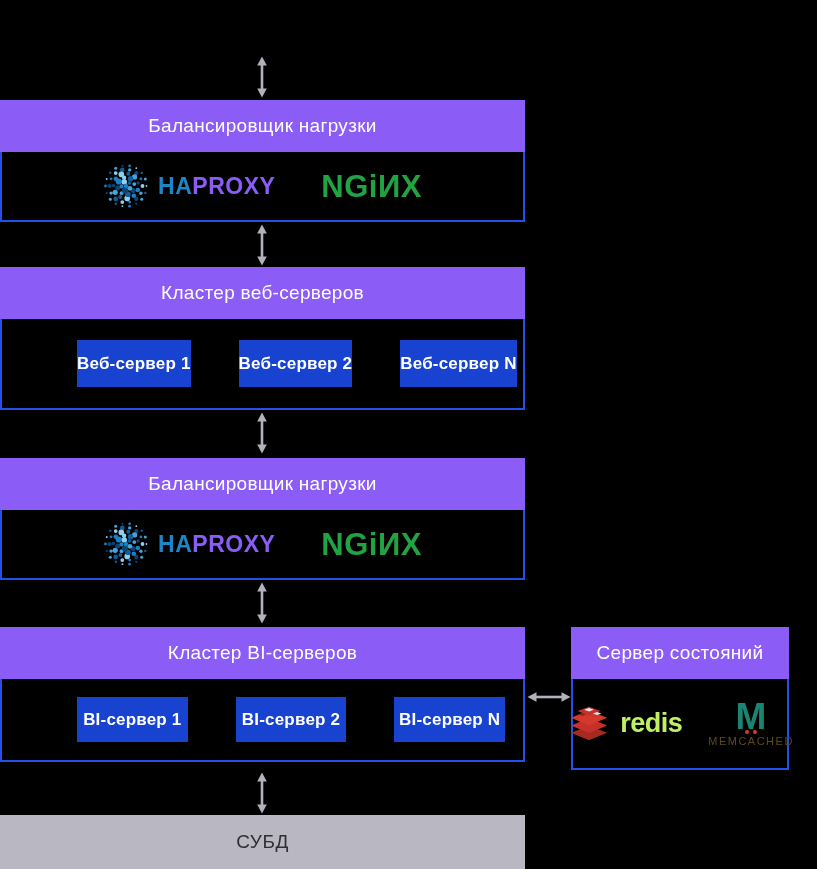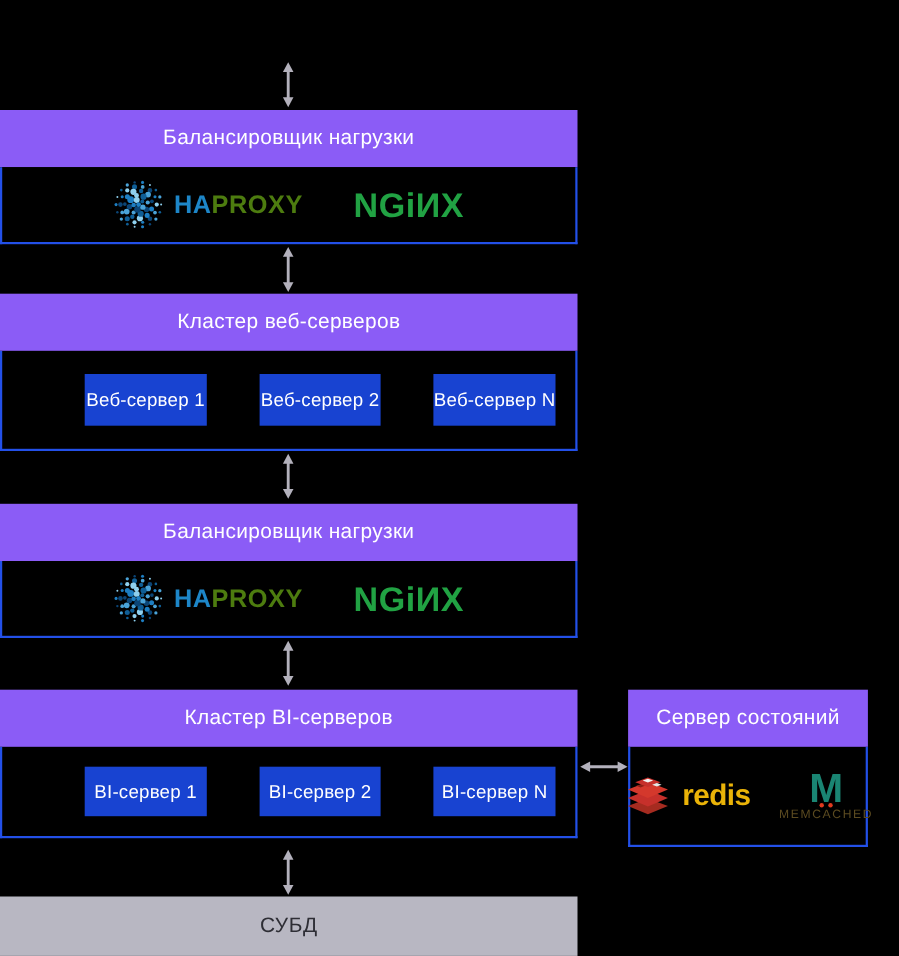--- a/index.html
+++ b/index.html
@@ -19,47 +19,47 @@
   }
   .block > .body{
     background:#000;border:2px solid #2350e8;border-top:none;box-sizing:border-box;
     display:flex;align-items:center;
   }
   .title-text{white-space:nowrap;}
   
   .srv-row{width:100%;padding:0 18px 0 27px;display:flex;justify-content:space-between;box-sizing:border-box;}
   .srv{
     width:137px;background:#1843d1;color:#fff;display:flex;align-items:center;justify-content:center;
-    font-size:17px;font-weight:400;letter-spacing:.2px;white-space:nowrap;margin-left:48px;
+    font-size:17px;font-weight:700;letter-spacing:.2px;white-space:nowrap;margin-left:48px;
   }
   .srv.web{height:47px;}
   .srv.bi{height:45px;}
   
   #b-webapp{top:0;height:53px;font-size:19px;font-weight:500;letter-spacing:.3px;}
   #b-lb1{top:100px;}   #b-lb1 .body{height:70px;}
   #b-web-cluster{top:267px;} #b-web-cluster .body{height:91px;}
   #b-lb2{top:458px;}   #b-lb2 .body{height:70px;}
   #b-bi-cluster{top:627px;} #b-bi-cluster .body{height:83px;}
   #b-state{top:627px;left:571px;width:218px;} #b-state .body{height:91px;justify-content:center;gap:26px;}
   #b-dbms{top:815px;height:54px;background:#b8b7c2;color:#2e2e35;font-size:19px;font-weight:500;letter-spacing:.5px;}
   
   .v-arrow{position:absolute;left:255px;}
   .h-arrow{position:absolute;left:527px;top:690px;}
   
   .logos-row{justify-content:center;gap:46px;}
   .haproxy{display:flex;align-items:center;gap:9px;}
   .hx-text{font-size:23px;font-weight:700;letter-spacing:.5px;line-height:1;}
   .hx-text .ha{color:#1d86c8;}
-  .hx-text .proxy{color:#4d7c0f;}
+  .hx-text .proxy{color:#8b5cf6;}
   .nginx-text{
     font-size:31px;font-weight:800;color:#21a243;letter-spacing:.5px;line-height:1;
     font-family:Liberation Sans, sans-serif;
   }
   .redis{display:flex;align-items:center;gap:8px;}
-  .redis-text{font-size:27px;font-weight:700;color:#eab308;letter-spacing:-.5px;line-height:1;}
+  .redis-text{font-size:27px;font-weight:700;color:#bef264;letter-spacing:-.5px;line-height:1;}
   .memcached{display:flex;flex-direction:column;align-items:center;line-height:1;}
   .mc-m-wrap{position:relative;}
   .mc-m{font-size:37px;font-weight:800;color:#1a8573;line-height:.9;}
   .mc-dots{position:absolute;left:50%;bottom:-1px;transform:translateX(-50%);display:flex;gap:4px;}
   .mc-dots i{width:4px;height:4px;border-radius:50%;background:#e03a1e;display:block;}
   .mc-text{font-size:11px;font-weight:400;color:#5c4b20;letter-spacing:1.5px;margin-top:3px;}
 </style>
 </head>
 <body>
 

